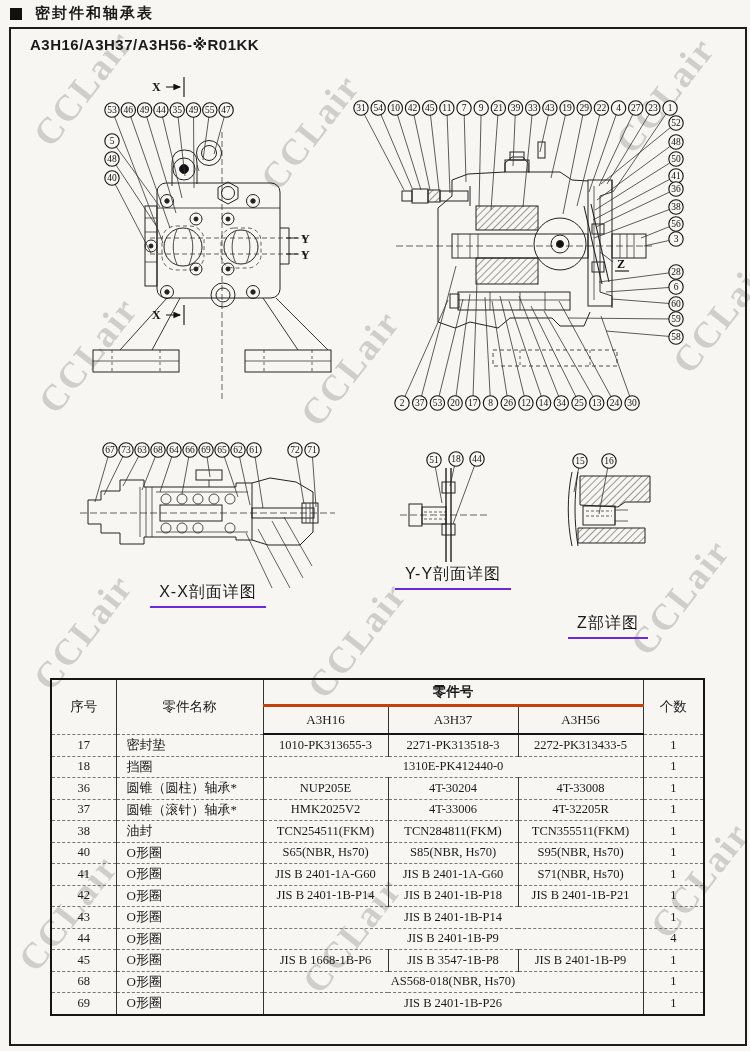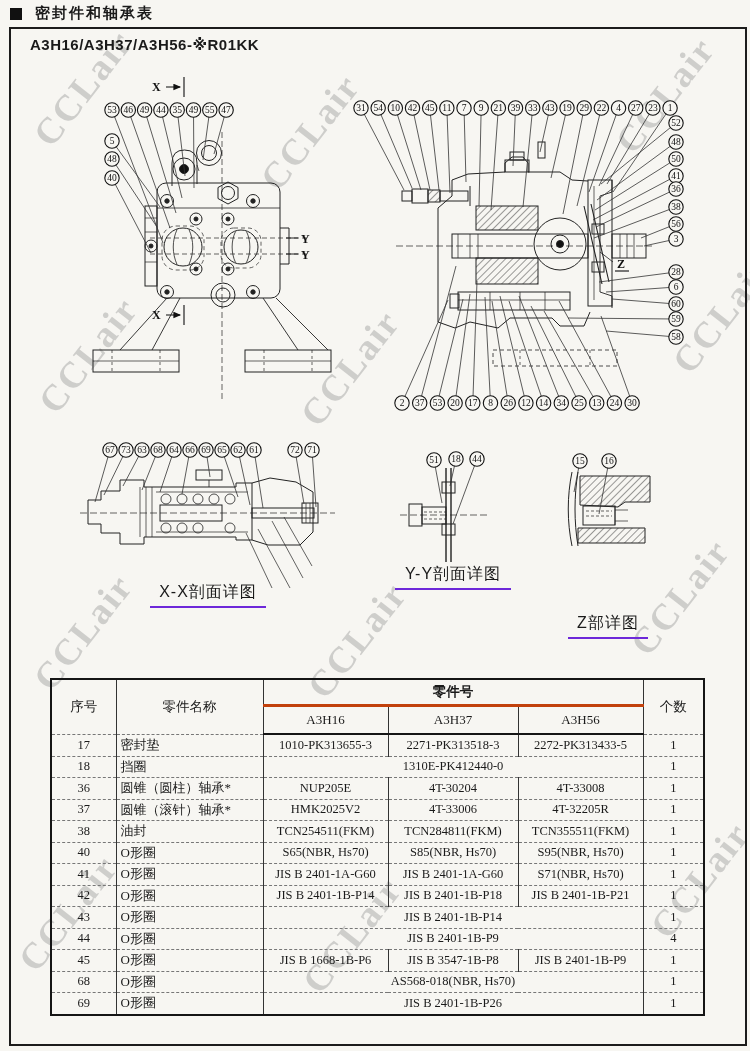--- a/index.html
+++ b/index.html
@@ -22,21 +22,21 @@
   #lbl-z{left:568px;top:613px;width:80px;}
   .tablewrap{position:absolute;left:50px;top:678px;z-index:3;}
   table.parts{border-collapse:collapse;table-layout:fixed;width:653px;border:2.5px solid #151515;
       font-size:13px;background:transparent;}
   table.parts th,table.parts td{border-left:1px solid #333;border-right:1px solid #333;
       padding:0 3px;text-align:center;font-weight:normal;overflow:hidden;white-space:nowrap;}
   table.parts tr.h1 th{height:24px;font-size:13.5px;}
   table.parts tr.h2 th{height:26px;border-bottom:2.5px solid #151515;font-size:13px;}
   table.parts th.partno{border-bottom:3px solid #c2410c;font-weight:bold;}
   table.parts tbody td{height:20.5px;border-top:1px dashed #777;border-bottom:1px dashed #777;font-size:12.5px;}
-  table.parts td.name{text-align:left;padding-left:4px;font-size:13px;}
+  table.parts td.name{text-align:left;padding-left:10px;font-size:13px;}
   .footnote{position:absolute;left:56px;top:1007px;z-index:3;font-size:13.5px;letter-spacing:1.5px;}
   text{font-family:"Liberation Serif","DejaVu Serif",serif;}
 </style>
 </head>
 <body>
 
 <div class="page">
 
   <div id="wm-layer">
       <div class="wm" style="left: 83px; top: 88px;">CCLair</div>

